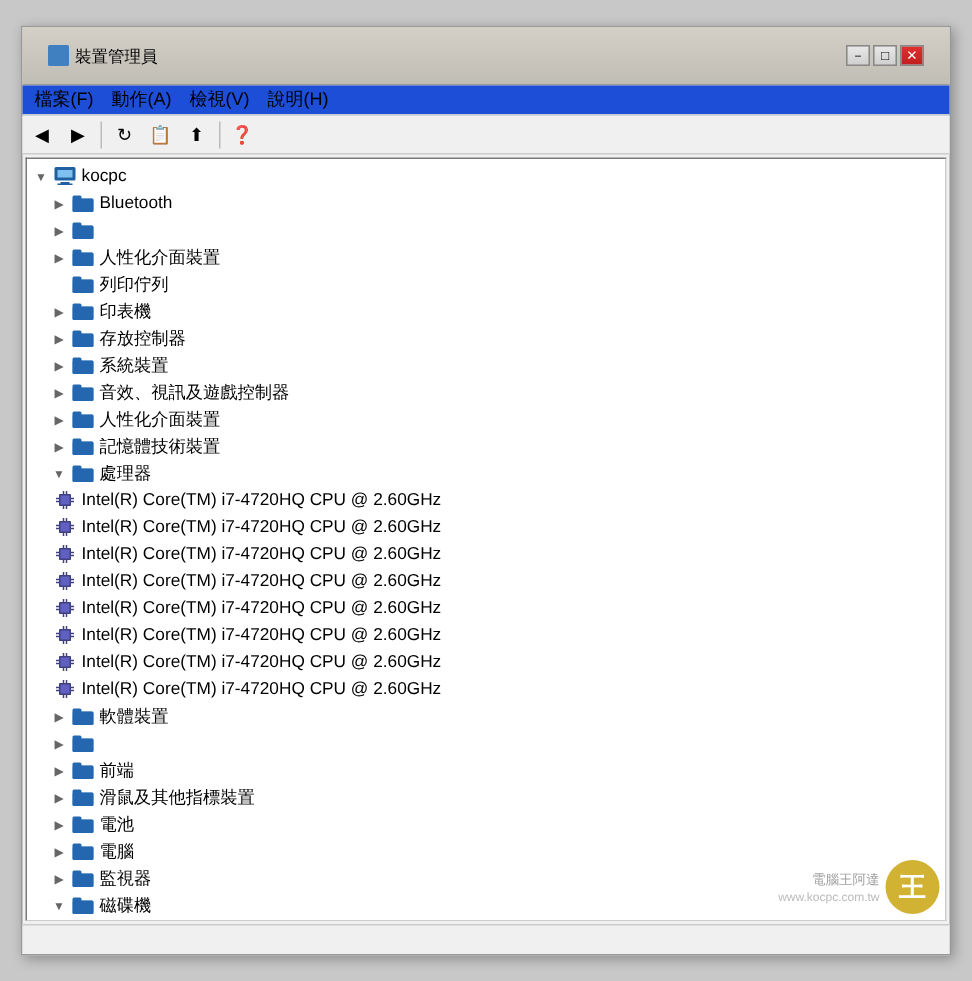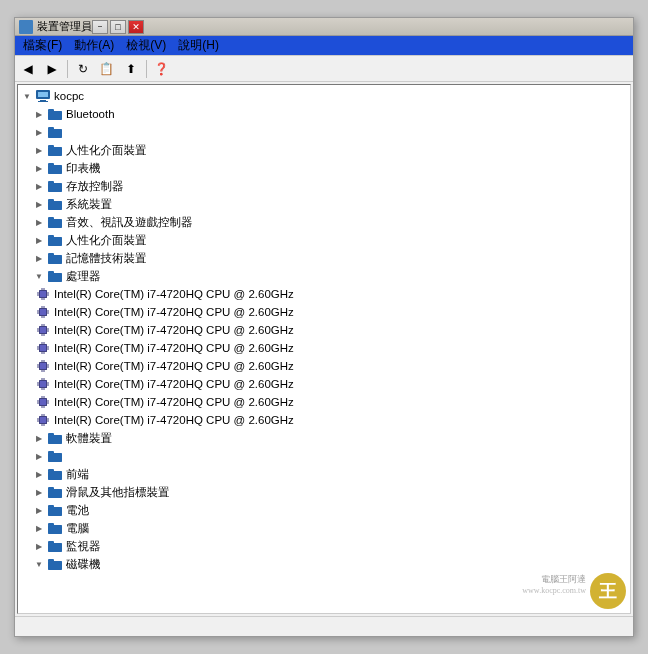--- a/index.html
+++ b/index.html
@@ -17,25 +17,25 @@
       width: 620px;
       height: 620px;
       background: #f0f0f0;
       border: 1px solid #999;
       display: flex;
       flex-direction: column;
       box-shadow: 2px 2px 8px rgba(0,0,0,0.3);
     }
     .title-bar {
       background: linear-gradient(to bottom, #d4d0c8, #c0bdb4);
-      height: 18px;
-      display: flex;
-      align-items: center;
-      justify-content: flex-start;
-      padding: 0 4px;
+      height: 39px;
+      display: flex;
+      align-items: center;
+      justify-content: space-between;
+      padding: 0 17px;
       border-bottom: 1px solid #999;
     }
     .title-bar-left {
       display: flex;
       align-items: center;
       gap: 4px;
     }
     .window-icon {
       width: 14px;
       height: 14px;
@@ -170,23 +170,23 @@
       display: flex;
       align-items: center;
       padding: 0 4px;
     }
     
     .watermark {
       position: absolute;
       bottom: 4px;
       right: 4px;
       display: flex;
+      align-items: center;
       gap: 4px;
       opacity: 0.8;
-      font-family: Liberation Serif, serif;
     }
     .watermark-icon {
       width: 36px;
       height: 36px;
       background: #c8a000;
       border-radius: 50%;
       display: flex;
       align-items: center;
       justify-content: center;
       color: white;
@@ -269,20 +269,31 @@
         <span class="item-icon">
           <svg width="16" height="16" viewBox="0 0 16 16" xmlns="http://www.w3.org/2000/svg">
       <rect x="1" y="5" width="14" height="9" rx="1" fill="#2468b0"></rect>
       <rect x="1" y="3" width="6" height="3" rx="1" fill="#2468b0"></rect>
       <rect x="1" y="5" width="14" height="9" rx="1" fill="#2468b0" opacity="0.6"></rect>
     </svg>
         </span>
         <span class="item-label">人性化介面裝置</span>
       </div>
       <div class="tree-item indent-1">
+        <span class="expand-icon"></span>
+        <span class="item-icon">
+          <svg width="16" height="16" viewBox="0 0 16 16" xmlns="http://www.w3.org/2000/svg">
+      <rect x="1" y="5" width="14" height="9" rx="1" fill="#2468b0"></rect>
+      <rect x="1" y="3" width="6" height="3" rx="1" fill="#2468b0"></rect>
+      <rect x="1" y="5" width="14" height="9" rx="1" fill="#2468b0" opacity="0.6"></rect>
+    </svg>
+        </span>
+        <span class="item-label">列印佇列</span>
+      </div>
+      <div class="tree-item indent-1">
         <span class="expand-icon" style="font-size: 8px;">▶</span>
         <span class="item-icon">
           <svg width="16" height="16" viewBox="0 0 16 16" xmlns="http://www.w3.org/2000/svg">
       <rect x="1" y="5" width="14" height="9" rx="1" fill="#2468b0"></rect>
       <rect x="1" y="3" width="6" height="3" rx="1" fill="#2468b0"></rect>
       <rect x="1" y="5" width="14" height="9" rx="1" fill="#2468b0" opacity="0.6"></rect>
     </svg>
         </span>
         <span class="item-label">印表機</span>
       </div>

